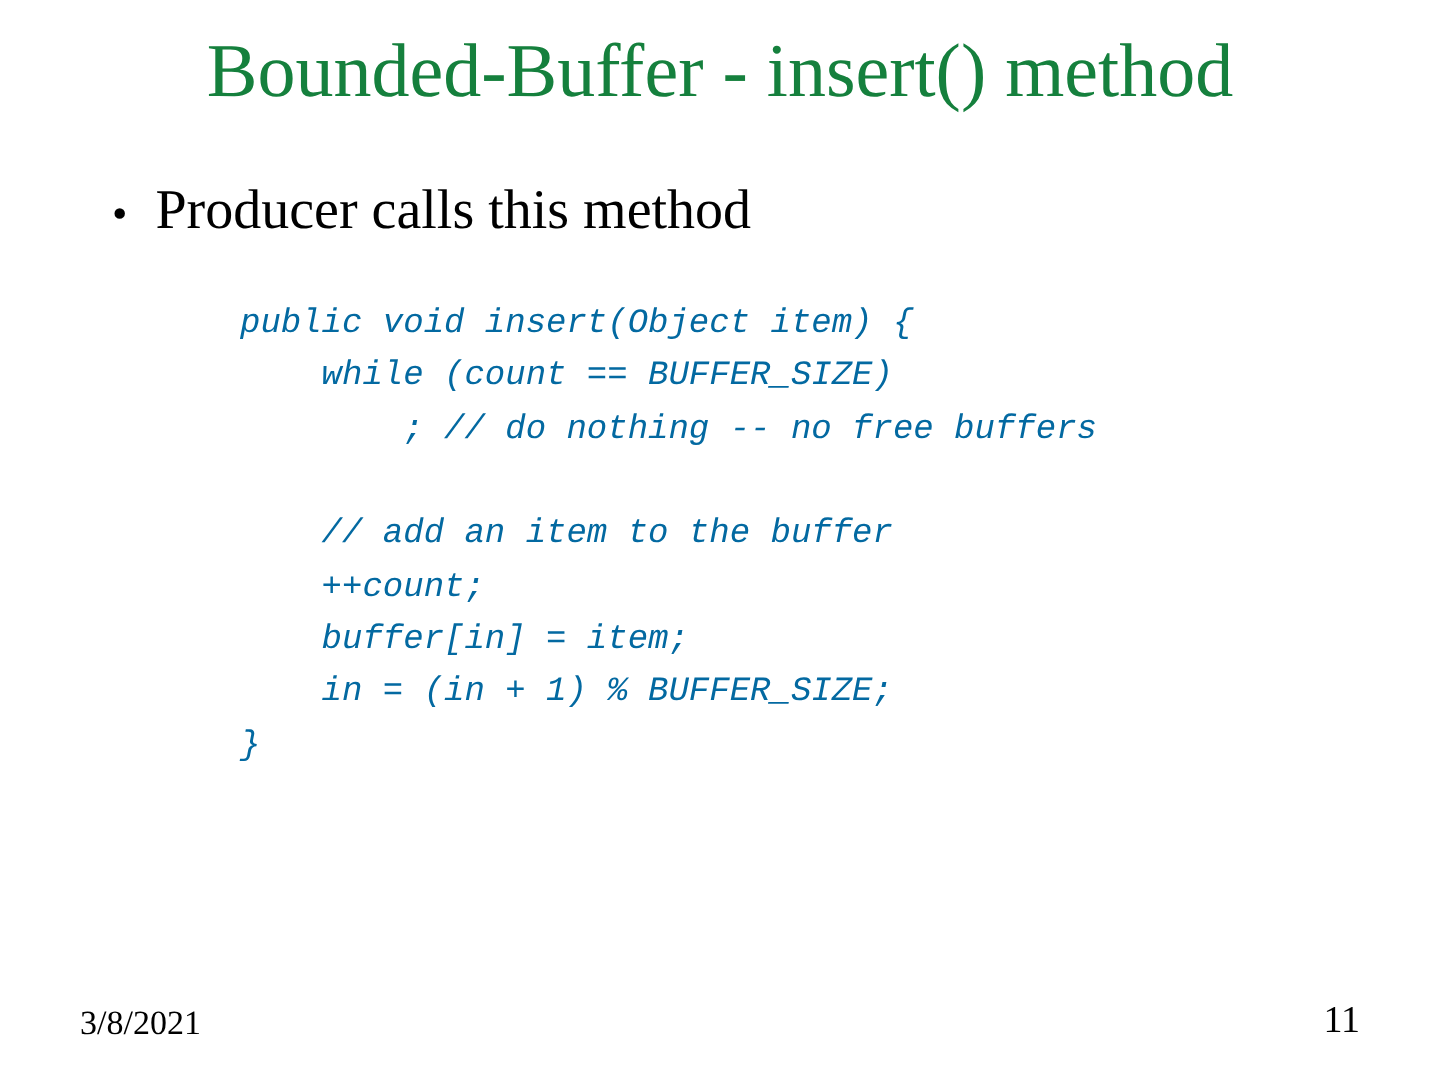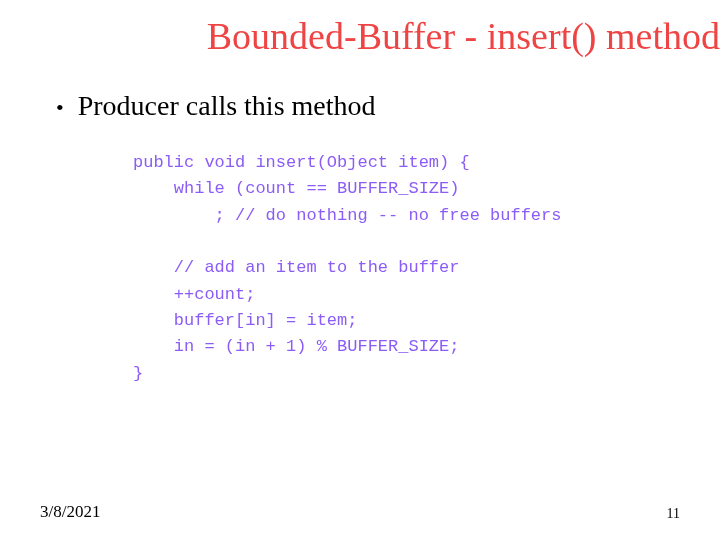--- a/index.html
+++ b/index.html
@@ -17,62 +17,63 @@
     width: 720px;
     height: 540px;
     position: relative;
     box-sizing: border-box;
   }
   .title {
     position: absolute;
     top: 14px;
     left: 0;
     width: 720px;
-    text-align: right;
+    text-align: center;
     font-size: 38px;
-    color: #ef4444;
+    color: #15803d;
     font-weight: normal;
   }
   .bullet-row {
     position: absolute;
     top: 90px;
     left: 56px;
     font-size: 28px;
     color: #000;
     display: flex;
     align-items: baseline;
   }
   .bullet-dot {
     font-size: 22px;
     margin-right: 14px;
     line-height: 28px;
   }
   .code-block {
     position: absolute;
     top: 150px;
-    left: 133px;
+    left: 120px;
     width: 500px;
     font-family: "Courier New", Courier, monospace;
     font-size: 17px;
     line-height: 1.55;
-    color: #8b5cf6;
+    color: #0369a1;
     white-space: pre;
+    font-style: italic;
   }
   .footer-date {
     position: absolute;
     left: 40px;
     bottom: 18px;
     font-size: 17px;
     color: #000;
   }
   .footer-page {
     position: absolute;
     right: 40px;
     bottom: 18px;
-    font-size: 14px;
+    font-size: 19px;
     color: #000;
   }
 </style>
 </head>
 <body>
 
 <div class="slide">
 
   <div class="title">Bounded-Buffer - insert() method</div>
 

